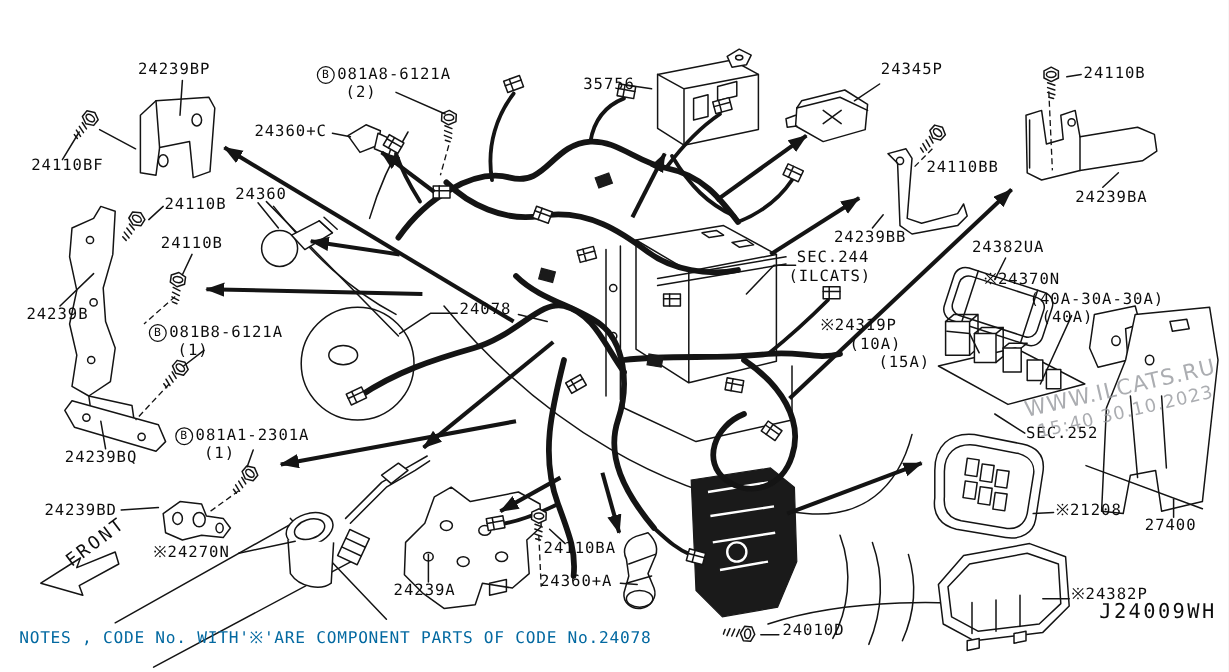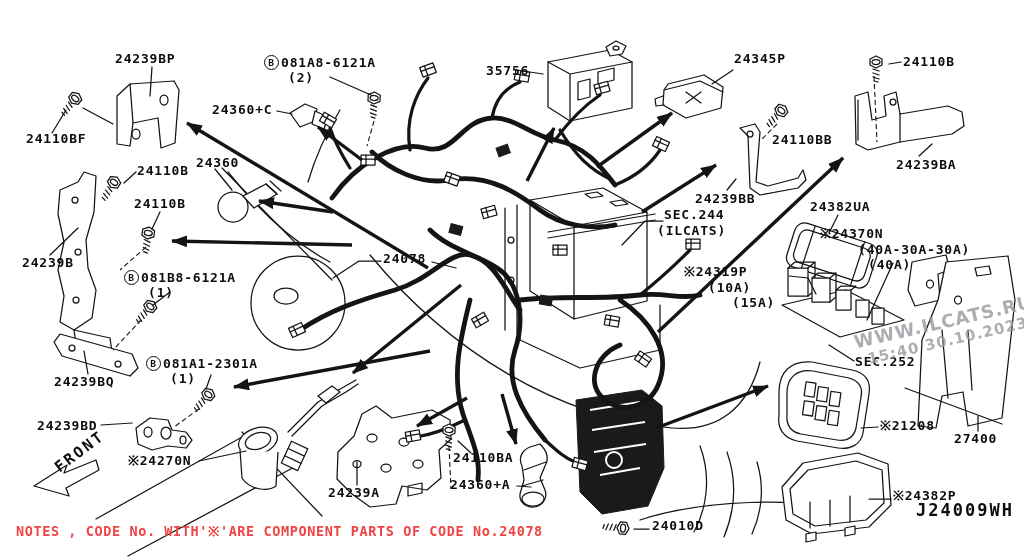--- a/index.html
+++ b/index.html
@@ -1,22 +1,22 @@
 <!DOCTYPE html>
 <html><head>
 <meta charset="utf-8">
 <style>
   html,body{margin:0;padding:0;background:#e8e8e8;}
   .stage{position:relative;width:1024px;height:560px;background:#ffffff;overflow:hidden;
-         font-family:"DejaVu Sans Mono","Liberation Mono",monospace;font-weight:bold;}
+         font-family:"DejaVu Sans Mono","Liberation Mono",monospace;}
   svg{position:absolute;left:0;top:0;}
   .lbl{position:absolute;font-size:13px;letter-spacing:.8px;color:#0d0d0d;white-space:nowrap;line-height:1.05;}
   .cb{display:inline-block;width:13px;height:13px;border:1.3px solid #0d0d0d;border-radius:50%;
       font-size:9.5px;line-height:13px;text-align:center;vertical-align:1px;margin-right:2px;}
-  .notes{position:absolute;font-size:13.5px;letter-spacing:.6px;color:#ef4444;white-space:nowrap;}
+  .notes{position:absolute;font-size:13.5px;letter-spacing:.6px;color:#0369a1;white-space:nowrap;}
   .dwg{position:absolute;font-size:17px;letter-spacing:2px;color:#0d0d0d;}
   .front-lbl{position:absolute;font-size:15px;letter-spacing:2.5px;color:#0d0d0d;
              transform:rotate(-37deg);transform-origin:left bottom;}
   .wm{position:absolute;left:852px;top:332px;color:rgba(150,153,158,.8);
       transform:rotate(-13deg);transform-origin:left top;text-align:center;pointer-events:none;}
   .wm .w1{font-size:18px;letter-spacing:1px;font-family:"DejaVu Sans",sans-serif;}
   .wm .w2{font-size:15px;letter-spacing:1px;font-family:"DejaVu Sans",sans-serif;}
   
   .t{fill:none;stroke:#141414;stroke-width:1.25;stroke-linejoin:round;stroke-linecap:round;}
   .fw{fill:#fff;stroke:#141414;stroke-width:1.25;stroke-linejoin:round;}

